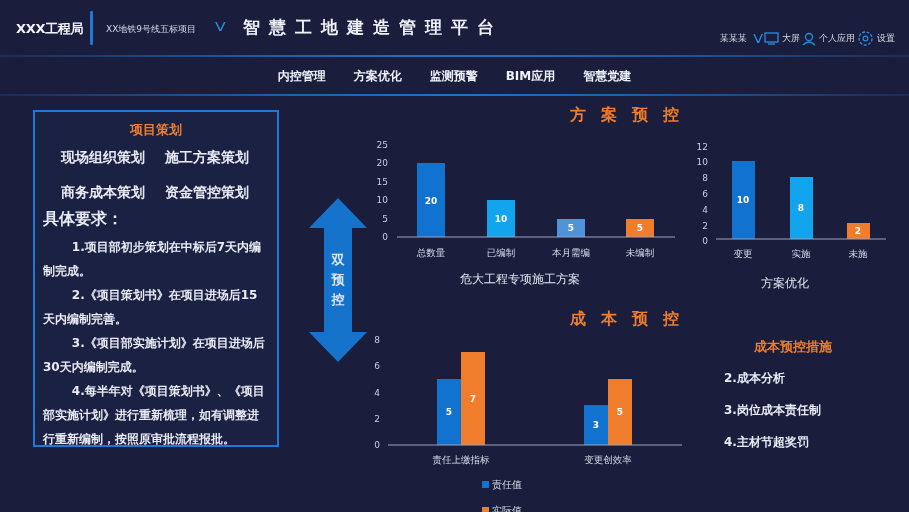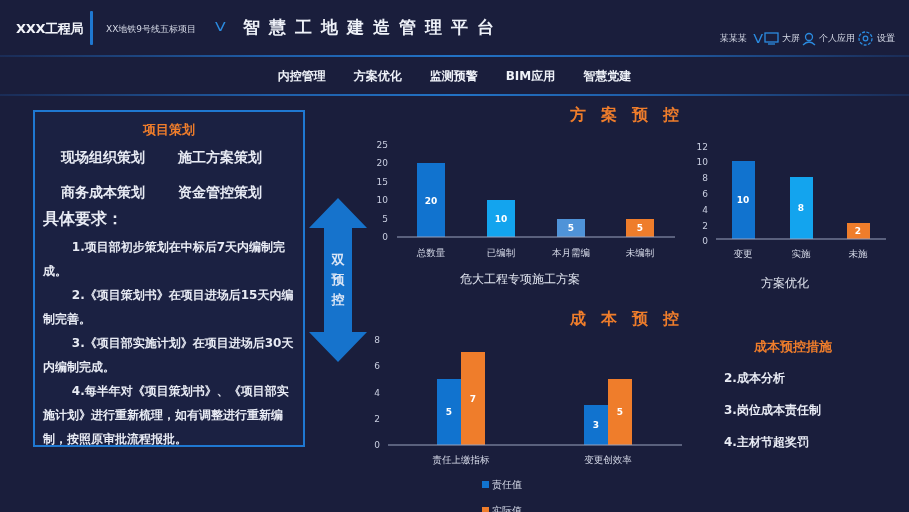--- a/index.html
+++ b/index.html
@@ -10,21 +10,21 @@
   .vbar { position: absolute; left: 90px; top: 11px; width: 3px; height: 34px; background: #1f78d1; border-radius: 1px; }
   .proj { position: absolute; left: 106px; top: 23px; font-size: 9px; color: #d5d9e6; }
   .proj-chev { position: absolute; left: 216px; top: 19px; font-size: 13px; color: #2b8be0; transform: scaleX(1.2); }
   .title { position: absolute; left: 0; width: 740px; top: 16px; text-align: center; font-size: 17px; font-weight: bold; letter-spacing: 9px; color: #eef1f8; padding-left: 6px; }
   .hdr-right { position: absolute; right: 14px; top: 18px; display: flex; align-items: center; gap: 2px; font-size: 9px; color: #d5d9e6; margin-top: 12px; }
   .hdr-item { display: flex; align-items: center; gap: 3px; }
   .blue-chev { color: #2b8be0; font-size: 12px; transform: scaleX(1.2); margin-left: 4px; }
   .glow-line { position: absolute; left: 0; width: 909px; height: 2px; background: linear-gradient(90deg, rgba(30,100,190,0.2), #1f5ea8 30%, #2272c4 50%, #1f5ea8 70%, rgba(30,100,190,0.2)); }
   .nav { position: absolute; top: 58px; left: 0; width: 909px; height: 36px; display: flex; justify-content: center; align-items: center; gap: 28px; font-size: 12px; font-weight: bold; color: #eef1f8; }
   .nav span { cursor: pointer; }
-  .panel { position: absolute; left: 33px; top: 110px; width: 272px; height: 337px; border: 2px solid #1f78d1; background: #1b2142; padding: 9px 8px; }
+  .panel { position: absolute; left: 33px; top: 110px; width: 246px; height: 337px; border: 2px solid #1f78d1; background: #1b2142; padding: 9px 8px; }
   .panel-title { text-align: center; color: #ef7d2b; font-weight: bold; font-size: 13px; margin-bottom: 10px; }
   .grid2 { display: grid; grid-template-columns: 1fr 1fr; row-gap: 17px; font-size: 14px; font-weight: bold; color: #e8ebf4; padding-left: 18px; margin-bottom: 7px; }
   .req-title { font-size: 16px; font-weight: bold; color: #e8ebf4; margin-bottom: 5px; }
   .req p { font-size: 12px; font-weight: bold; color: #e8ebf4; line-height: 24px; text-indent: 2.4em; }
   .arrow-wrap { position: absolute; left: 307px; top: 198px; width: 62px; height: 164px; }
   .arrow-label { position: absolute; left: 0; width: 62px; top: 52px; text-align: center; font-size: 13px; font-weight: bold; color: #dce6f5; line-height: 20px; }
   .sec-title { position: absolute; color: #ef7d2b; font-weight: bold; font-size: 16px; letter-spacing: 15px; }
   .chart-svg { position: absolute; }
   .ax { fill: #c9cee0; font-size: 9px; font-family: "DejaVu Sans", sans-serif; }
   .cat { fill: #d8dcea; font-size: 9.5px; font-family: "DejaVu Sans", sans-serif; }

